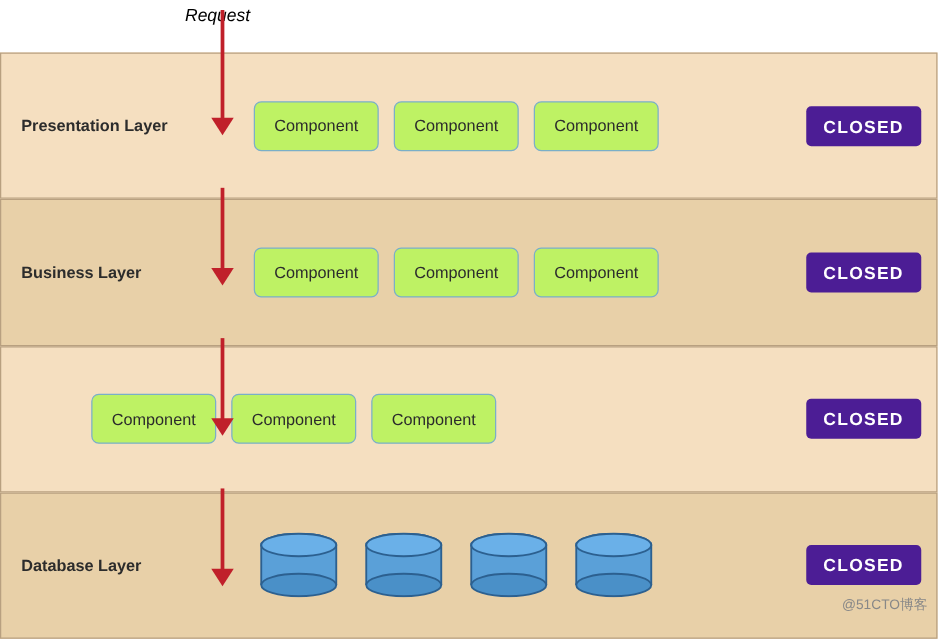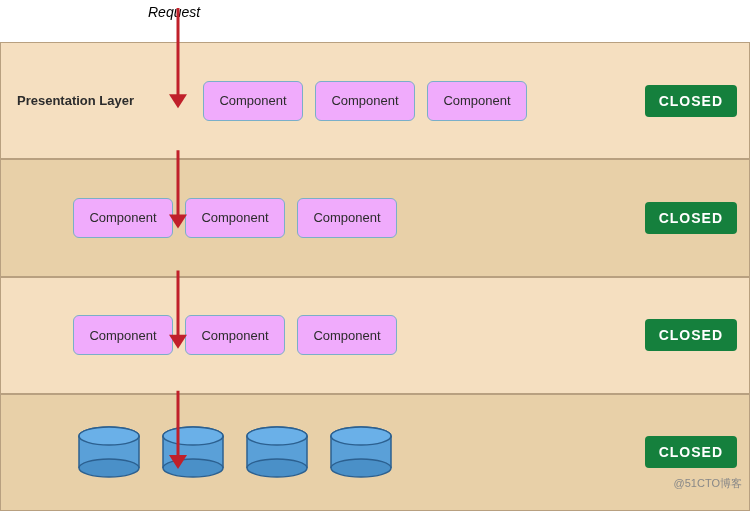--- a/index.html
+++ b/index.html
@@ -71,34 +71,34 @@
 
     .components-area {
       display: flex;
       gap: 12px;
       flex: 1;
       align-items: center;
       justify-content: flex-start;
     }
 
     .component-box {
-      background: #f0abfc;
+      background: #bef264;
       border: 1.5px solid #7aafc8;
       border-radius: 6px;
       width: 100px;
       height: 40px;
       display: flex;
       align-items: center;
       justify-content: center;
       font-size: 13px;
       color: #2c2c2c;
     }
 
     .closed-badge {
-      background: #15803d;
+      background: #4c1d95;
       color: #fff;
       font-size: 14px;
       font-weight: bold;
       border-radius: 4px;
       padding: 8px 14px;
       margin-left: auto;
       flex-shrink: 0;
       letter-spacing: 1px;
     }
 
@@ -134,38 +134,40 @@
         <div class="layer-name">Presentation Layer</div>
         <div class="layer-spacer"></div>
         <div class="components-area">
           <div class="component-box">Component</div>
           <div class="component-box">Component</div>
           <div class="component-box">Component</div>
         </div>
         <div class="closed-badge">CLOSED</div>
       </div>
       <div class="layer">
+        <div class="layer-name">Business Layer</div>
         <div class="layer-spacer"></div>
         <div class="components-area">
           <div class="component-box">Component</div>
           <div class="component-box">Component</div>
           <div class="component-box">Component</div>
         </div>
         <div class="closed-badge">CLOSED</div>
       </div>
       <div class="layer">
         <div class="layer-spacer"></div>
         <div class="components-area">
           <div class="component-box">Component</div>
           <div class="component-box">Component</div>
           <div class="component-box">Component</div>
         </div>
         <div class="closed-badge">CLOSED</div>
       </div>
       <div class="layer">
+        <div class="layer-name">Database Layer</div>
         <div class="layer-spacer"></div>
         <div class="components-area">
           <div class="db-cylinder"><svg viewBox="0 0 72 52" xmlns="http://www.w3.org/2000/svg">
           <ellipse cx="36" cy="10" rx="30" ry="9" fill="#4a90c8" stroke="#2c6090" stroke-width="1.5"></ellipse>
           <rect x="6" y="10" width="60" height="32" fill="#5aa0d8" stroke="none"></rect>
           <line x1="6" y1="10" x2="6" y2="42" stroke="#2c6090" stroke-width="1.5"></line>
           <line x1="66" y1="10" x2="66" y2="42" stroke="#2c6090" stroke-width="1.5"></line>
           <ellipse cx="36" cy="42" rx="30" ry="9" fill="#4a90c8" stroke="#2c6090" stroke-width="1.5"></ellipse>
           <ellipse cx="36" cy="10" rx="30" ry="9" fill="#6ab0e8" stroke="#2c6090" stroke-width="1.5"></ellipse>
         </svg></div>

